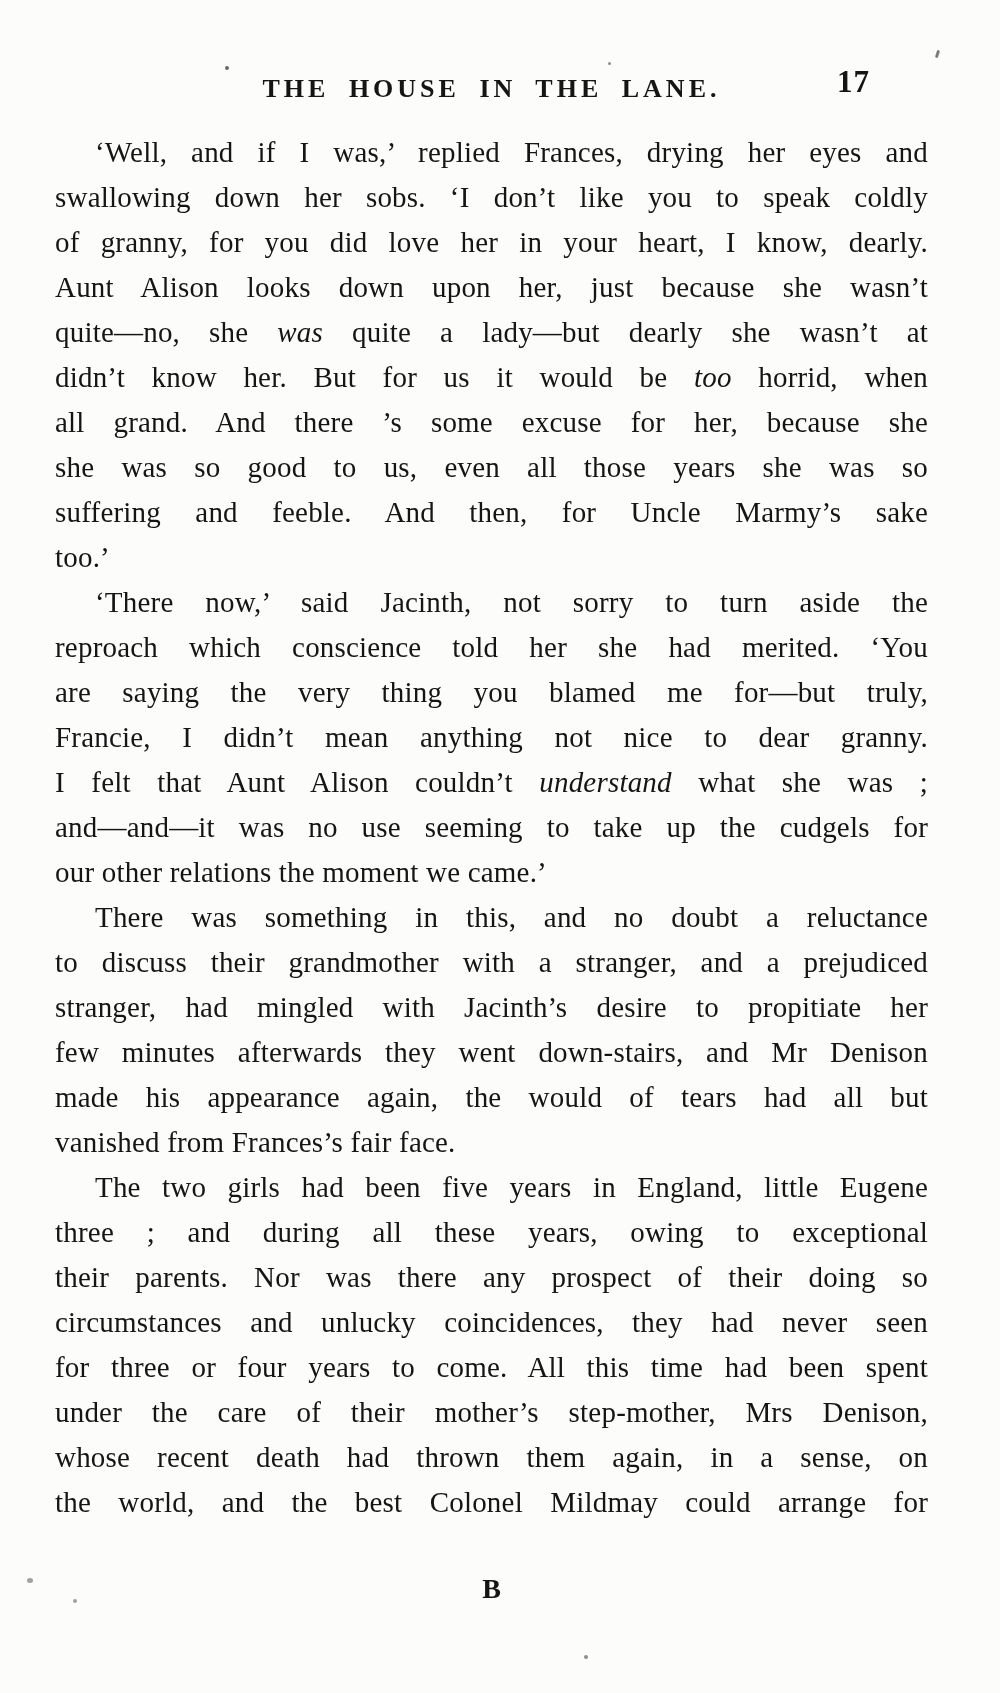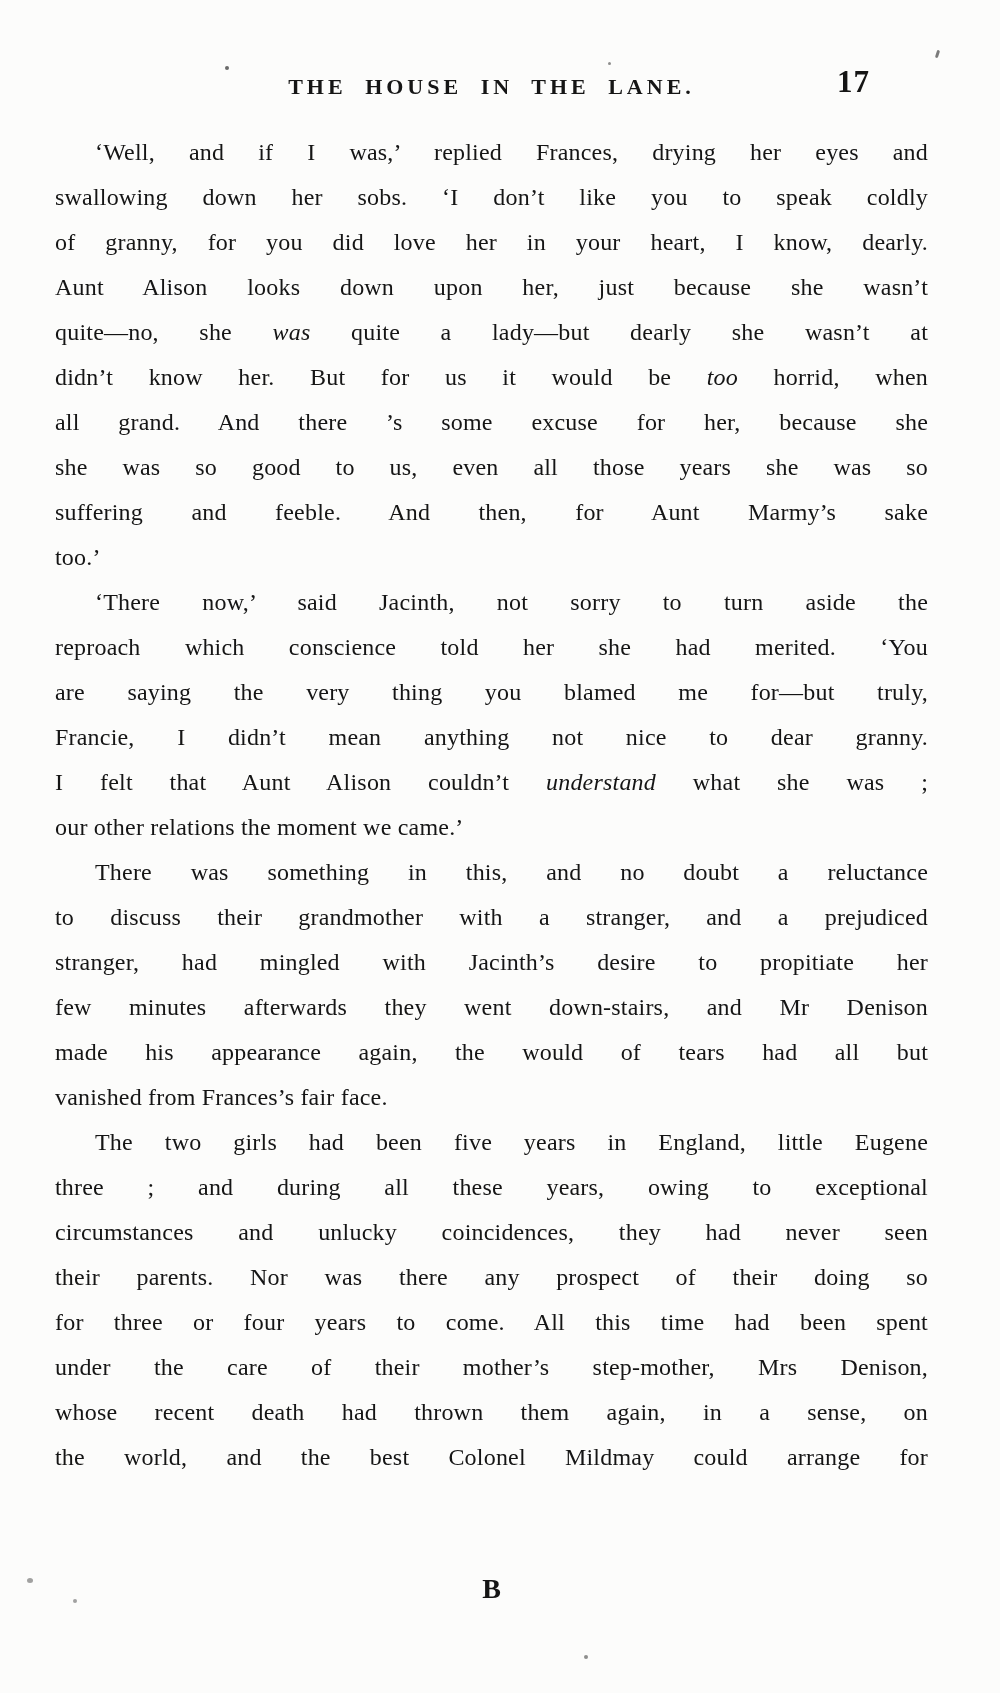--- a/index.html
+++ b/index.html
@@ -10,39 +10,39 @@
     height: 1693px;
     background: #fcfcfb;
     font-family: "Liberation Serif", serif;
     color: #151515;
     overflow: hidden;
   }
   .running-title {
     position: absolute;
     top: 74px; left: 55px; width: 873px;
     text-align: center;
-    font-size: 22px;
+    font-size: 26px;
     font-weight: 700;
     letter-spacing: 4px;
     word-spacing: 9px;
   }
   .page-number {
     position: absolute;
     top: 64px; right: 130px;
     font-size: 31px;
     font-weight: 700;
     letter-spacing: 1px;
   }
   #text-block {
     position: absolute;
     top: 130px; left: 55px; width: 873px;
   }
   .paragraph { margin: 0; }
   .line {
-    font-size: 24px;
+    font-size: 29px;
     line-height: 45px;
     letter-spacing: 0.2px;
     text-align: justify;
     text-align-last: justify;
     white-space: normal;
   }
   .line.indent { text-indent: 40px; }
   .line.no-just { text-align-last: left; }
   em { }
   .signature {
@@ -75,44 +75,45 @@
   <main id="text-block">
       <div class="paragraph">
         <div class="line indent"><span>‘Well, and if I was,’ replied Frances, drying her eyes and</span></div>
         <div class="line"><span>swallowing down her sobs. ‘I don’t like you to speak coldly</span></div>
         <div class="line"><span>of granny, for you did love her in your heart, I know, dearly.</span></div>
         <div class="line"><span>Aunt Alison looks down upon her, just because she wasn’t</span></div>
         <div class="line"><span>quite—no, she </span><em>was</em><span> quite a lady—but dearly she wasn’t at</span></div>
         <div class="line"><span>didn’t know her. But for us it would be </span><em>too</em><span> horrid, when</span></div>
         <div class="line"><span>all grand. And there ’s some excuse for her, because she</span></div>
         <div class="line"><span>she was so good to us, even all those years she was so</span></div>
-        <div class="line"><span>suffering and feeble. And then, for Aunt Marmy’s sake</span></div>
+        <div class="line"><span>suffering and feeble. And then, for Uncle Marmy’s sake</span></div>
         <div class="line no-just"><span>too.’</span></div>
       </div>
       <div class="paragraph">
         <div class="line indent"><span>‘There now,’ said Jacinth, not sorry to turn aside the</span></div>
         <div class="line"><span>reproach which conscience told her she had merited. ‘You</span></div>
         <div class="line"><span>are saying the very thing you blamed me for—but truly,</span></div>
         <div class="line"><span>Francie, I didn’t mean anything not nice to dear granny.</span></div>
         <div class="line"><span>I felt that Aunt Alison couldn’t </span><em>understand</em><span> what she was ;</span></div>
+        <div class="line"><span>and—and—it was no use seeming to take up the cudgels for</span></div>
         <div class="line no-just"><span>our other relations the moment we came.’</span></div>
       </div>
       <div class="paragraph">
         <div class="line indent"><span>There was something in this, and no doubt a reluctance</span></div>
         <div class="line"><span>to discuss their grandmother with a stranger, and a prejudiced</span></div>
         <div class="line"><span>stranger, had mingled with Jacinth’s desire to propitiate her</span></div>
         <div class="line"><span>few minutes afterwards they went down-stairs, and Mr Denison</span></div>
         <div class="line"><span>made his appearance again, the would of tears had all but</span></div>
         <div class="line no-just"><span>vanished from Frances’s fair face.</span></div>
       </div>
       <div class="paragraph">
         <div class="line indent"><span>The two girls had been five years in England, little Eugene</span></div>
         <div class="line"><span>three ; and during all these years, owing to exceptional</span></div>
+        <div class="line"><span>their parents. Nor was there any prospect of their doing so</span></div>
         <div class="line"><span>circumstances and unlucky coincidences, they had never seen</span></div>
-        <div class="line"><span>their parents. Nor was there any prospect of their doing so</span></div>
         <div class="line"><span>for three or four years to come. All this time had been spent</span></div>
         <div class="line"><span>under the care of their mother’s step-mother, Mrs Denison,</span></div>
         <div class="line"><span>whose recent death had thrown them again, in a sense, on</span></div>
         <div class="line"><span>the world, and the best Colonel Mildmay could arrange for</span></div>
       </div>
     </main>
 
   <div class="signature">B</div>
 
 </div>

